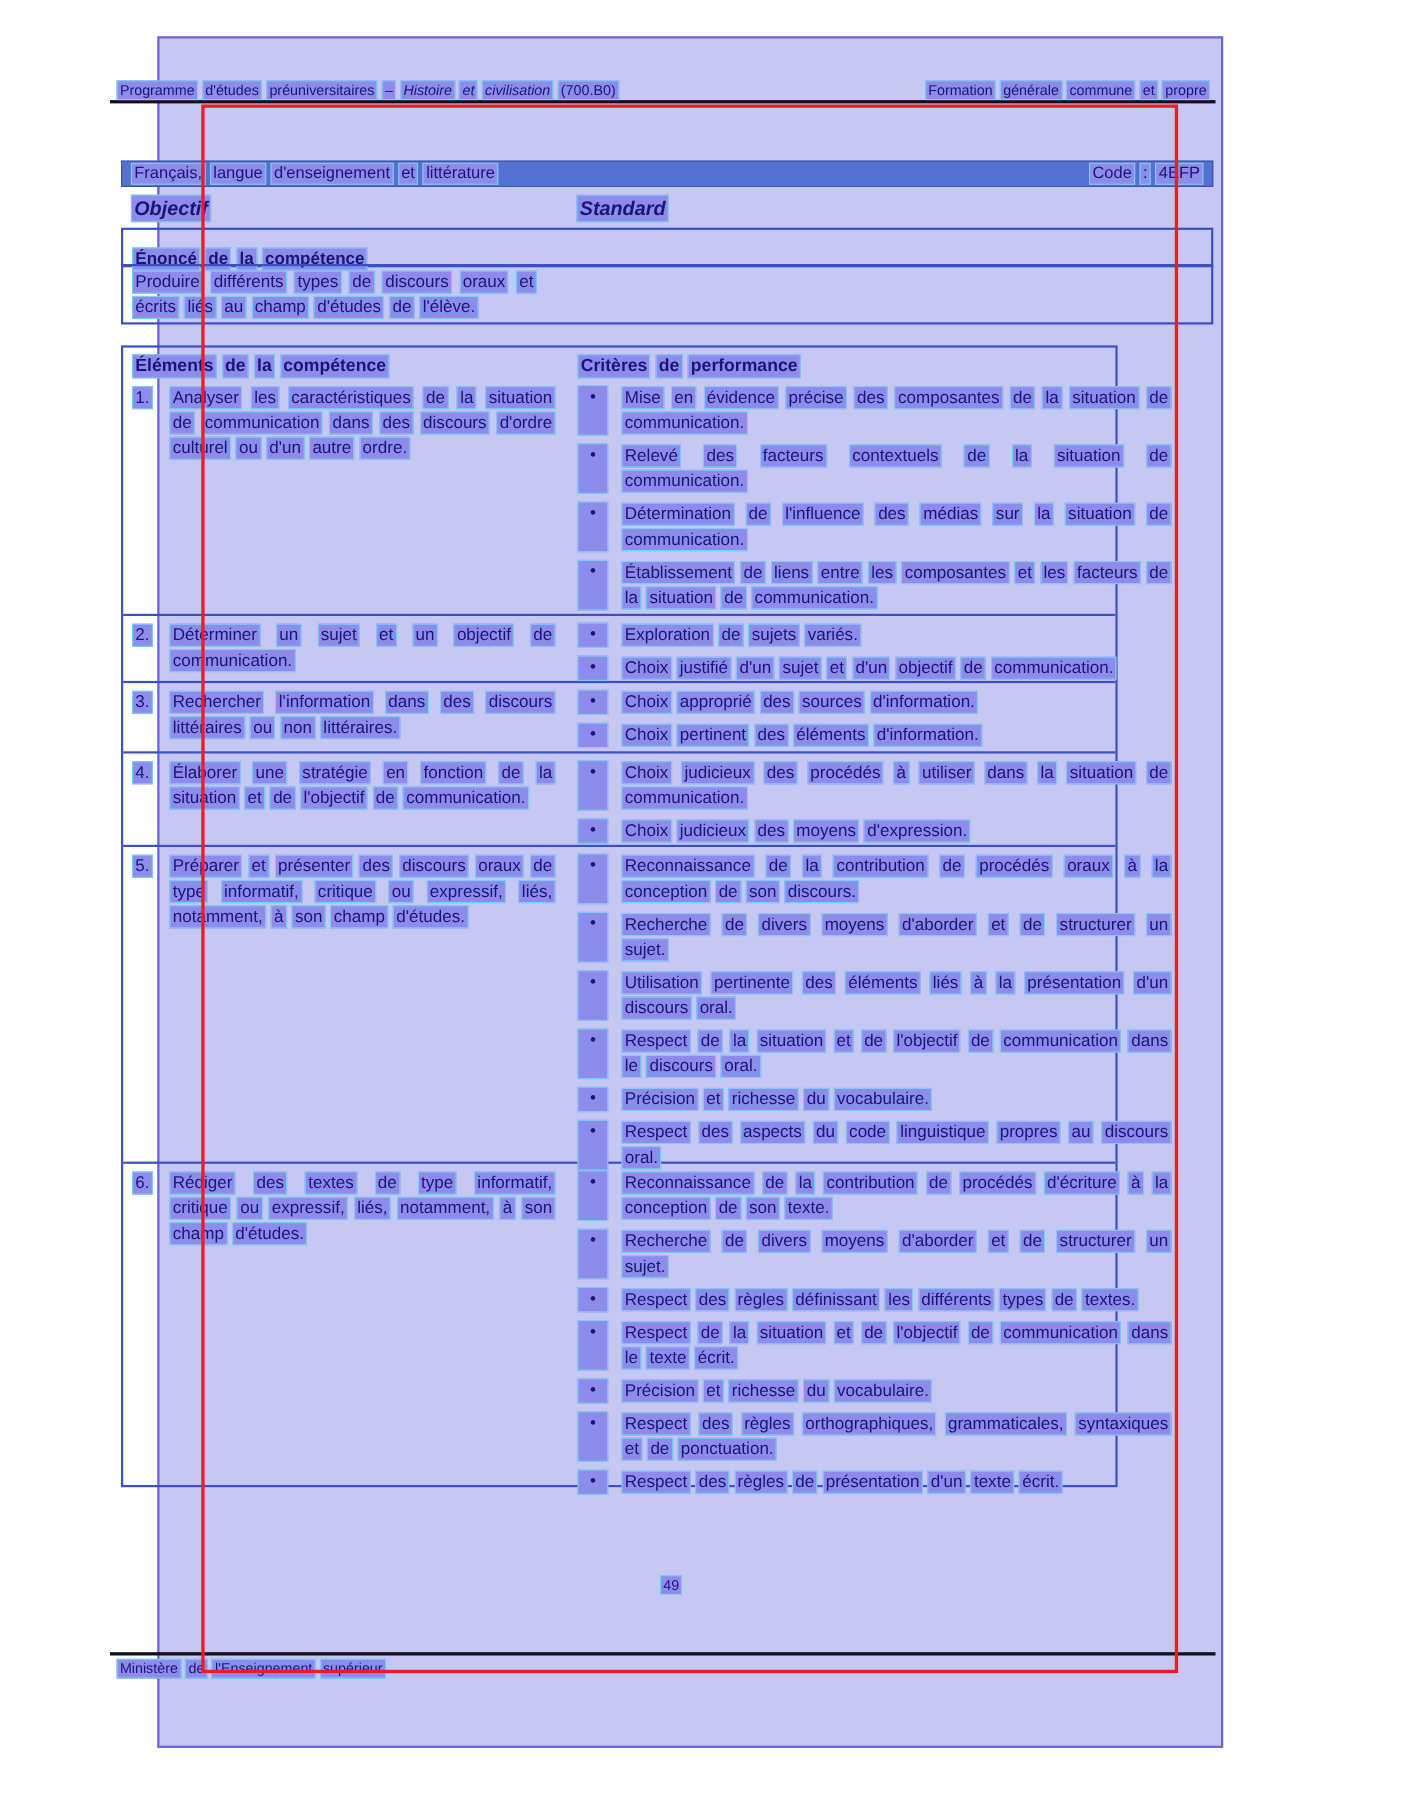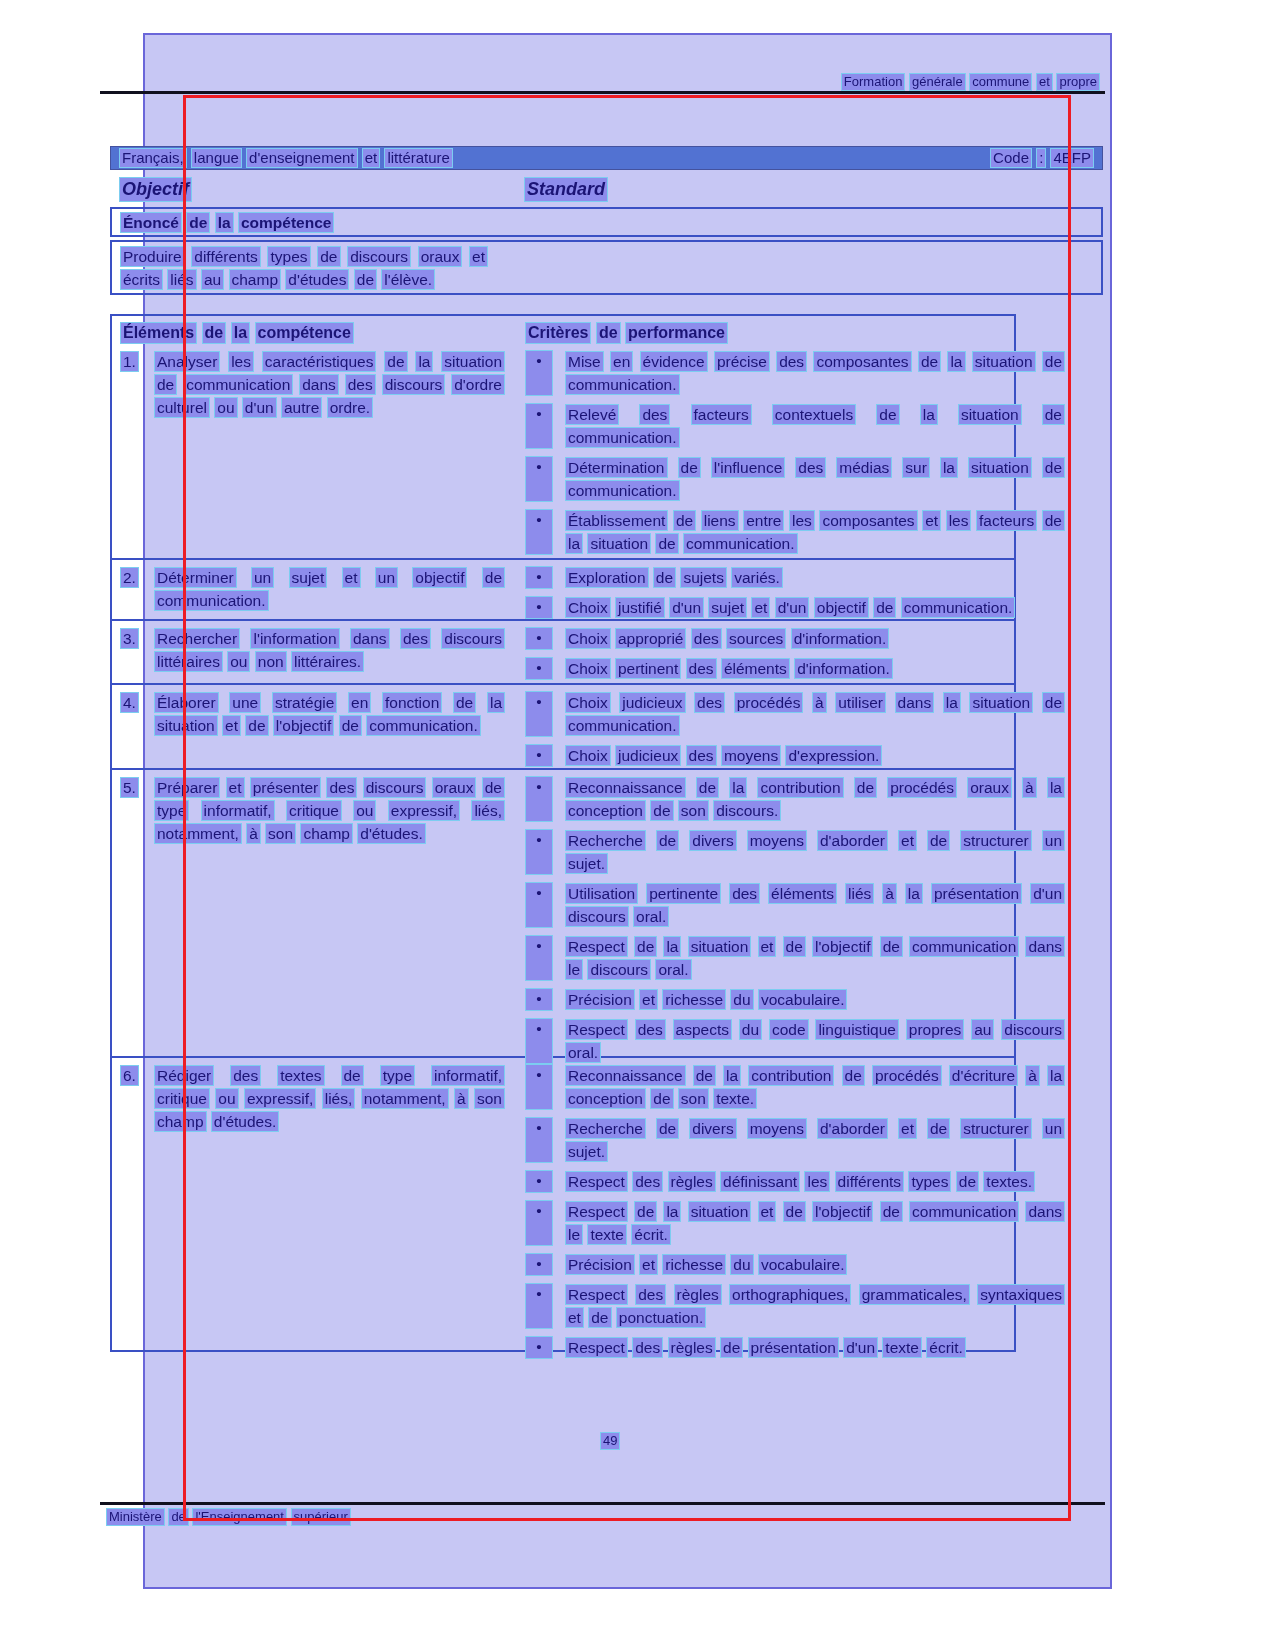--- a/index.html
+++ b/index.html
@@ -44,21 +44,21 @@
     background: #5272d2; border: 1px solid #44529e; box-sizing: border-box;
     display: flex; align-items: center; justify-content: space-between;
     padding: 0 8px; font-size: 15px; z-index: 6; gap: 32px;
   }
 
   .collabel { position: absolute; font-size: 18px; font-weight: bold; font-style: italic; z-index: 6; }
   .objectif { left: 119px; top: 177px; }
   .standard { left: 524px; top: 177px; }
 
   .box { position: absolute; border: 2px solid #3a50c4; box-sizing: border-box; z-index: 6; }
-  .enonce-head { left: 110px; top: 207px; width: 993px; height: 30px; padding: 3px 8px; font-weight: bold; font-size: 15.5px; }
+  .enonce-head { left: 110px; top: 207px; width: 993px; height: 30px; padding: 16px 8px; font-weight: bold; font-size: 15.5px; }
   .enonce-body { left: 110px; top: 240px; width: 993px; height: 55px; padding: 3px 8px; font-size: 15.5px; }
   .stmt { width: 368px; line-height: 23px; text-align: justify; }
 
   .table { left: 110px; top: 314px; width: 906px; height: 1038px; font-size: 15.5px; }
   .th { position: absolute; top: 6px; font-weight: bold; font-size: 16px; }
   .th-left { left: 8px; }
   .th-right { left: 413px; }
   .sep { position: absolute; left: 0; width: 100%; height: 2px; background: #3a50c4; }
   .row { position: absolute; left: 0; width: 100%; }
   .cl { position: absolute; left: 8px; width: 385px; display: flex; gap: 4px; line-height: 23px; }
@@ -72,20 +72,25 @@
   .footer-left { position: absolute; left: 106px; top: 1507px; z-index: 6; }
   .footer-page { position: absolute; left: 600px; top: 1431px; z-index: 6; }
 </style>
 </head>
 <body>
 
 <div class="canvas">
 
   <div class="page"></div>
 
+  <div class="header-left small">
+    <span><span class="w">Programme</span> <span class="w">d'études</span> <span class="w">préuniversitaires</span> <span class="w">–</span></span>
+    <span class="it"><span class="w">Histoire</span> <span class="w">et</span> <span class="w">civilisation</span></span>
+    <span><span class="w">(700.B0)</span></span>
+  </div>
   <div class="header-right small"><span class="w">Formation</span> <span class="w">générale</span> <span class="w">commune</span> <span class="w">et</span> <span class="w">propre</span></div>
   <div class="hline header-rule"></div>
 
   <div class="titlebar">
     <div><span class="w">Français,</span> <span class="w">langue</span> <span class="w">d'enseignement</span> <span class="w">et</span> <span class="w">littérature</span></div>
     <div><span class="w">Code</span> <span class="w">:</span> <span class="w">4EFP</span></div>
   </div>
 
   <div class="collabel objectif"><span class="w">Objectif</span></div>
   <div class="collabel standard"><span class="w">Standard</span></div>

